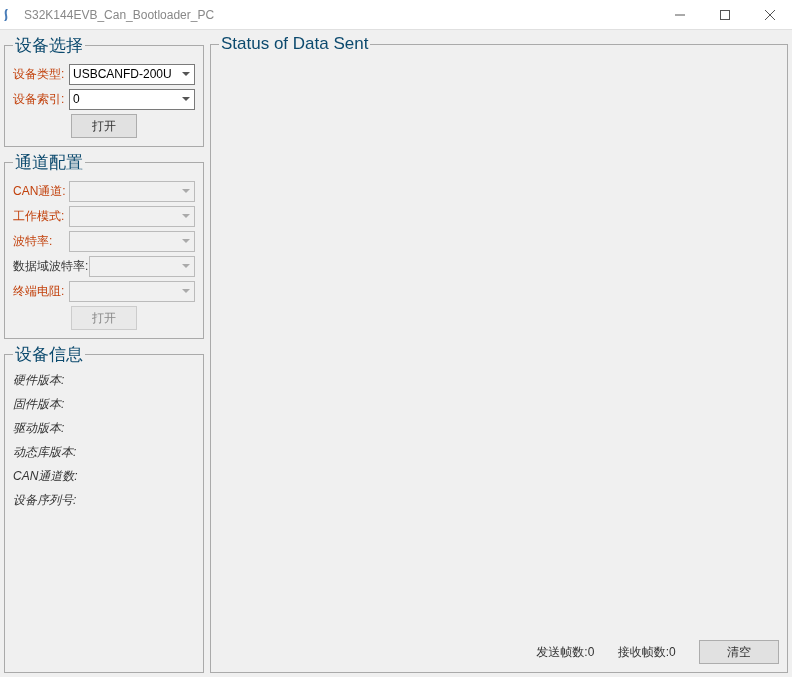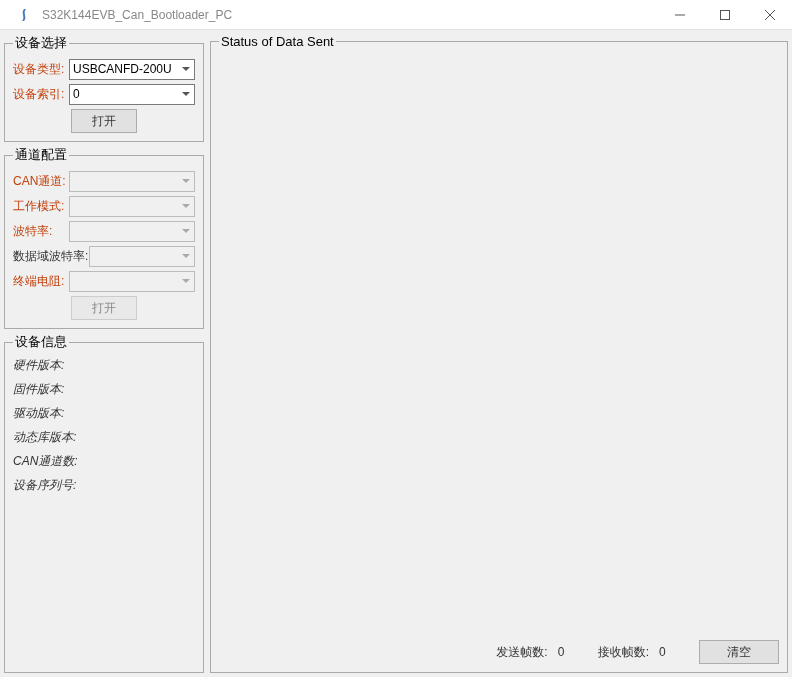--- a/index.html
+++ b/index.html
@@ -1,30 +1,30 @@
 <!DOCTYPE html>
 <html><head>
   <meta charset="utf-8">
   <style>
     * { box-sizing: border-box; margin: 0; padding: 0; font-family: "Microsoft YaHei", "SimSun", sans-serif; font-size: 12px; }
     body { background: #f0f0f0; width: 792px; height: 677px; overflow: hidden; }
     
-    .titlebar { height: 30px; background: #fff; display: flex; align-items: center; padding-left: 20px; border-bottom: 1px solid #e0e0e0; }
+    .titlebar { height: 30px; background: #fff; display: flex; align-items: center; padding-left: 2px; border-bottom: 1px solid #e0e0e0; }
     .titlebar-icon { width: 16px; height: 16px; margin-right: 6px; display: flex; align-items: center; justify-content: center; }
     .titlebar-title { color: #888; font-size: 12px; flex: 1; }
     .titlebar-buttons { display: flex; }
     .titlebar-btn { width: 45px; height: 30px; display: flex; align-items: center; justify-content: center; color: #555; }
     
     .content { display: flex; height: calc(677px - 30px); padding: 4px; gap: 6px; }
     
     .left-panel { width: 200px; display: flex; flex-direction: column; gap: 4px; }
     .right-panel { flex: 1; display: flex; flex-direction: row; gap: 6px; }
     
     fieldset { border: 1px solid #aaa; padding: 6px 8px 8px 8px; background: #f0f0f0; }
-    legend { color: #000000; padding: 0 2px; font-size: 13px; margin-top: 37px; }
+    legend { color: #0c4a6e; padding: 0 2px; font-size: 17px; margin-top: 37px; }
     
     .form-row { display: flex; align-items: center; margin-bottom: 3px; height: 22px; }
     .form-label { width: 56px; color: #c2410c; white-space: nowrap; }
     .form-label-wide { width: 76px; color: #333; white-space: nowrap; }
     
     .combo { flex: 1; height: 21px; border: 1px solid #7a7a7a; background: #fff; position: relative; display: flex; align-items: center; padding-left: 3px; }
     .combo.disabled { background: #f0f0f0; border-color: #bbb; color: #888; }
     .combo-arrow { position: absolute; right: 0; top: 0; width: 17px; height: 100%; display: flex; align-items: center; justify-content: center; border-left: 1px solid transparent; }
     .combo-arrow::after { content: ""; width: 0; height: 0; border-left: 4px solid transparent; border-right: 4px solid transparent; border-top: 4px solid #555; }
     .combo.disabled .combo-arrow::after { border-top-color: #aaa; }
@@ -33,21 +33,21 @@
     .btn.disabled { color: #888; background: #e9e9e9; border-color: #ccc; }
     .btn-row { display: flex; justify-content: center; margin-top: 4px; }
     
     .info-fieldset { flex: 1; }
     .info-row { margin-bottom: 7px; color: #333; font-style: italic; }
     .info-value { color: #333; }
     .info-gap { height: 16px; }
     
     .status-fieldset { flex: 1; display: flex; flex-direction: column; }
     .status-area { flex: 1; background: #f0f0f0; }
-    .status-footer { display: flex; align-items: center; justify-content: flex-end; gap: 10px; padding-top: 4px; }
+    .status-footer { display: flex; align-items: center; justify-content: flex-end; padding-top: 4px; }
     .status-label { color: #333; }
     .status-val { color: #333; min-width: 30px; }
     
     .ecu-fieldset { }
     .ecu-row1 { display: flex; align-items: center; gap: 12px; padding: 4px 0; }
     .ecu-spacer { width: 4px; }
     .ecu-path { width: 260px; height: 21px; border: 1px solid #7a7a7a; background: #fff; }
     .ecu-row2 { padding-top: 2px; }
     .progress { width: 200px; height: 22px; border: 1px solid #bbb; background: #e8e8e8; }
     .start-btn { width: 100px; }

